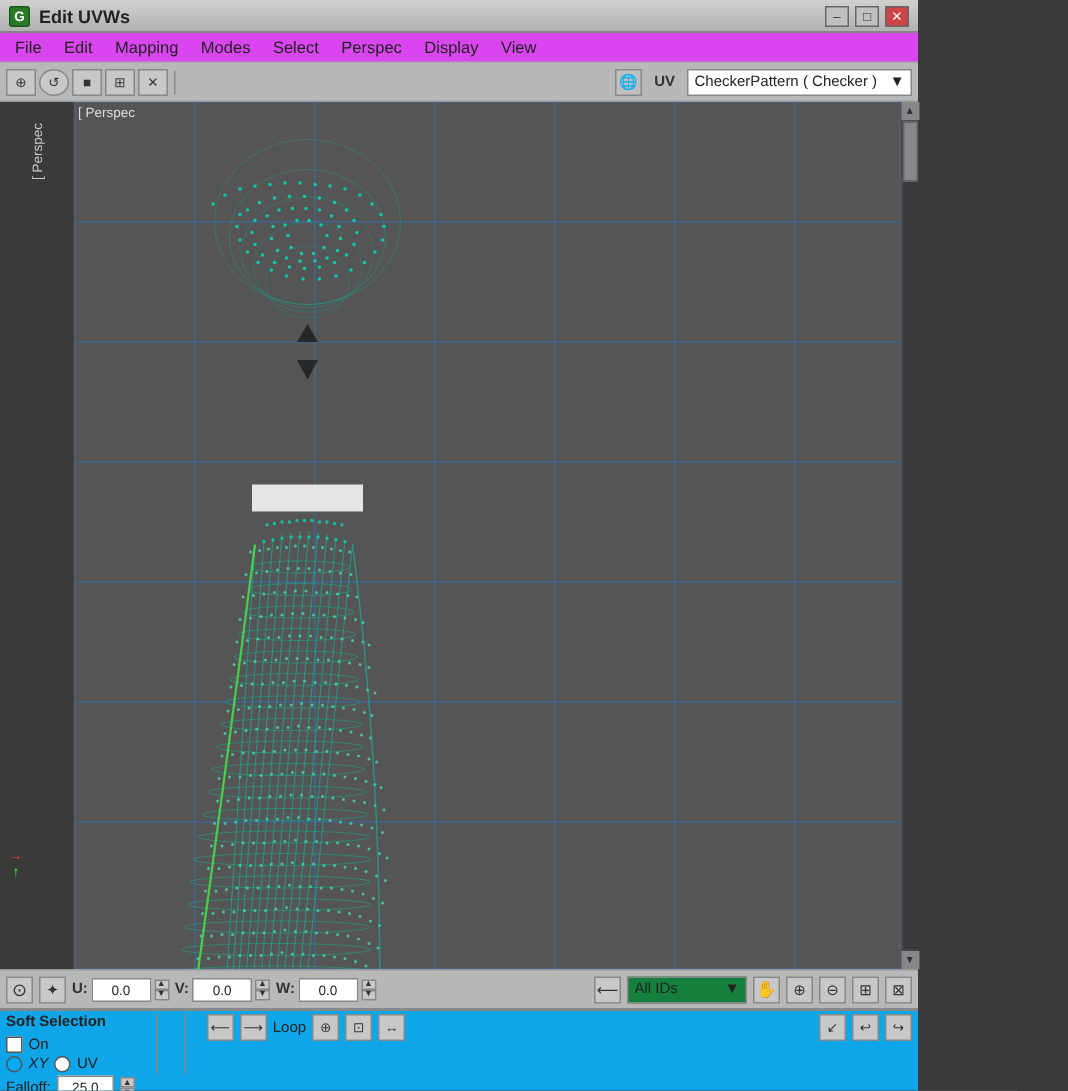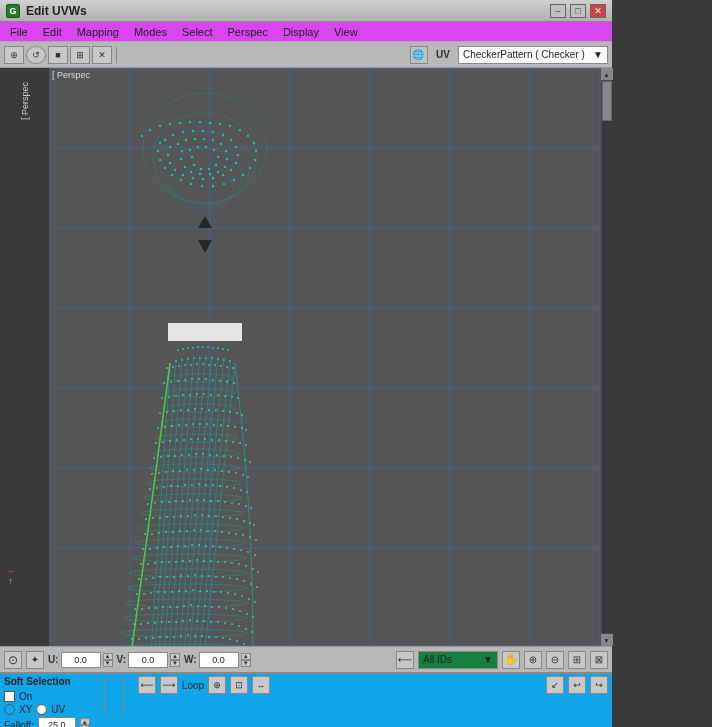--- a/index.html
+++ b/index.html
@@ -1022,21 +1022,21 @@
     <div id="bottom-panel">
 
       <div class="panel-section">
         <div class="panel-title">Soft Selection</div>
         <div class="panel-row">
           <div class="panel-checkbox"></div>
           <span style="font-size:10px;color:#222;">On</span>
         </div>
         <div class="panel-row">
           <div class="panel-radio" style="background:#00aaff;"></div>
-          <span style="font-size:10px;color:#222;">XY</span>
+          <span style="font-size:10px;color:#222;font-style:italic;">XY</span>
           <div class="panel-radio"></div>
           <span style="font-size:10px;color:#222;">UV</span>
         </div>
         <div class="panel-row">
           <span style="font-size:10px;color:#222;">Falloff:</span>
           <input type="text" class="panel-input" value="25.0" style="">
           <div class="coord-spinner">
             <div class="spin-btn">▲</div>
             <div class="spin-btn">▼</div>
           </div>

